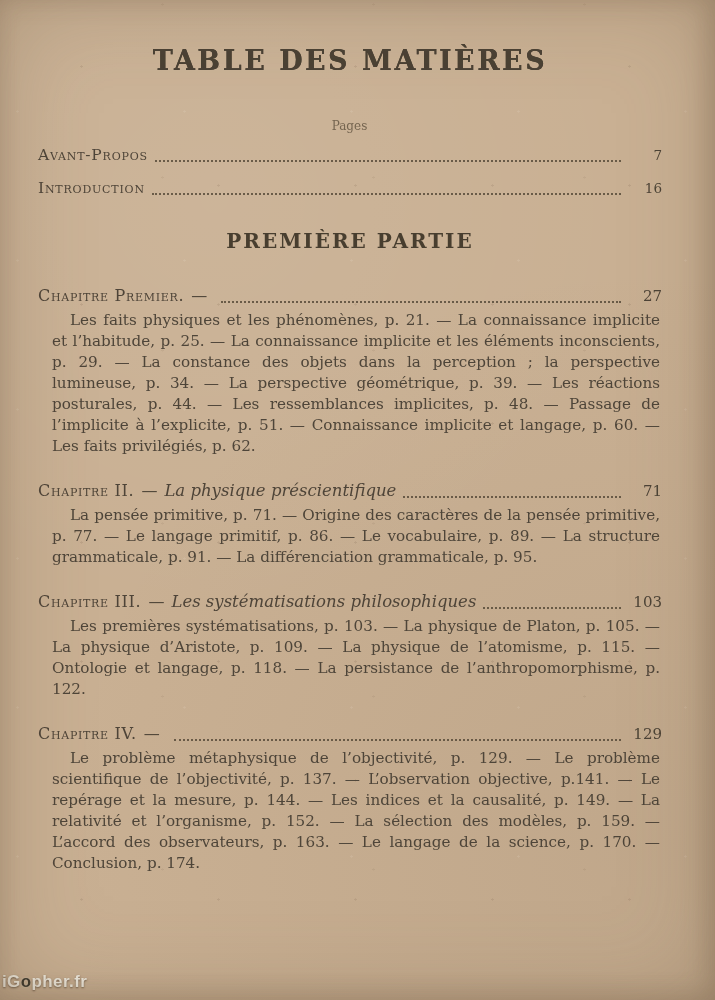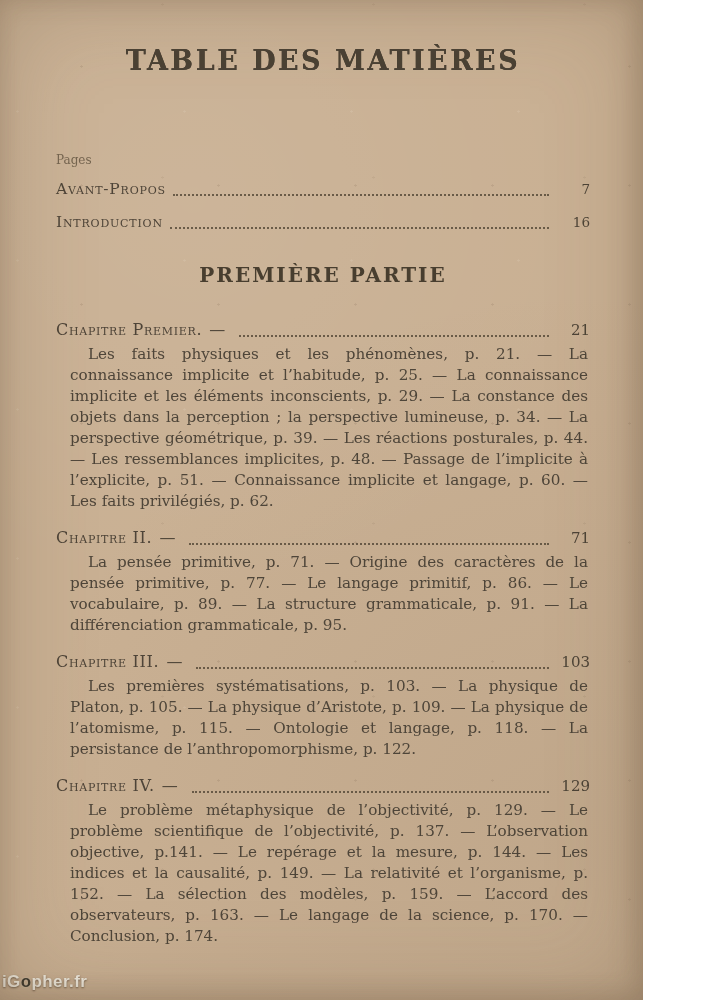--- a/index.html
+++ b/index.html
@@ -3,23 +3,23 @@
 <meta charset="utf-8">
 <style>
   html, body { margin: 0; padding: 0; }
   body {
     width: 715px; height: 1000px;
     font-family: "DejaVu Serif", serif;
     overflow: hidden;
   }
   .sheet {
     position: relative;
-    width: 643px; height: 1000px;
+    width: 715px; height: 1000px;
     box-sizing: border-box;
-    padding: 45px 53px 0 56px;
+    padding: 45px 53px 0 38px;
     background-color: var(--paper, #c9b093);
     background-image:
       radial-gradient(rgba(92,72,52,.13) 1px, transparent 1.5px),
       radial-gradient(rgba(92,72,52,.09) 1px, transparent 1.5px),
       radial-gradient(rgba(255,250,240,.10) 1px, transparent 1.5px),
       radial-gradient(circle at 30% 20%, rgba(255,255,255,.06), transparent 45%),
       radial-gradient(circle at 90% 85%, rgba(115,90,65,.10), transparent 55%);
     background-size: 137px 119px, 211px 173px, 167px 149px, 100% 100%, 100% 100%;
     background-position: 13px 7px, 57px 91px, 101px 37px, 0 0, 0 0;
     color: var(--ink, #4e4438);
@@ -34,22 +34,22 @@
   .toc-title {
     margin: 0;
     text-align: center;
     font-size: 27px; line-height: 32px;
     font-weight: bold;
     letter-spacing: 2.5px;
     color: #4a4134;
     text-shadow: 0 0 0.6px #4a4134;
   }
   .pages-label {
-    margin-top: 76px;
-    text-align: left;
+    margin-top: 42px;
+    text-align: center;
     font-size: 12px; line-height: 14px;
     color: #756550;
     padding-right: 1px;
   }
   .fm-row {
     display: flex; align-items: center;
     font-size: 15.5px; line-height: 24px;
   }
   .fm-row.first { margin-top: 10px; }
   .fm-row.second { margin-top: 9px; }
@@ -78,21 +78,21 @@
   }
   .part-subtitle {
     margin-top: 9px;
     text-align: center;
     font-size: 16px; line-height: 20px;
     font-weight: bold;
     letter-spacing: 3px;
     color: #42392c;
     text-shadow: 0 0 0.5px #42392c;
   }
-  .chapter { margin-top: 14px; }
+  .chapter { margin-top: 22px; }
   .chapter.first { margin-top: 30px; }
   .ch-head {
     display: flex; align-items: baseline;
     font-size: 16px; line-height: 24px;
     white-space: nowrap;
   }
   .ch-label { font-variant: small-caps; letter-spacing: 0.7px; }
   .ch-dash { margin: 0 7px; }
   .ch-title { font-style: italic; font-size: 16.5px; }
   .ch-summary {
@@ -134,39 +134,41 @@
     <span class="pagenum">16</span>
   </div>
 
   <div class="part-title">PREMIÈRE PARTIE</div>
 
   <section class="chapter first">
     <div class="ch-head">
       <span class="ch-label">Chapitre Premier.</span>
       <span class="ch-dash">—</span>
       <span class="leader"></span>
-      <span class="pagenum">21</span>
+      <span class="pagenum">27</span>
     </div>
     <p class="ch-summary">Les faits physiques et les phénomènes, p. 21. — La connaissance implicite et l’habitude, p. 25. — La connaissance implicite et les éléments inconscients, p. 29. — La constance des objets dans la perception ; la perspective lumineuse, p. 34. — La perspective géométrique, p. 39. — Les réactions posturales, p. 44. — Les ressemblances implicites, p. 48. — Passage de l’implicite à l’explicite, p. 51. — Connaissance implicite et langage, p. 60. — Les faits privilégiés, p. 62.</p>
   </section>
 
   <section class="chapter">
     <div class="ch-head">
       <span class="ch-label">Chapitre II.</span>
       <span class="ch-dash">—</span>
+      <span class="ch-title">La physique préscientifique</span>
       <span class="leader"></span>
       <span class="pagenum">71</span>
     </div>
     <p class="ch-summary">La pensée primitive, p. 71. — Origine des caractères de la pensée primitive, p. 77. — Le langage primitif, p. 86. — Le vocabulaire, p. 89. — La structure grammaticale, p. 91. — La différenciation grammaticale, p. 95.</p>
   </section>
 
   <section class="chapter">
     <div class="ch-head">
       <span class="ch-label">Chapitre III.</span>
       <span class="ch-dash">—</span>
+      <span class="ch-title">Les systématisations philosophiques</span>
       <span class="leader"></span>
       <span class="pagenum">103</span>
     </div>
     <p class="ch-summary">Les premières systématisations, p. 103. — La physique de Platon, p. 105. — La physique d’Aristote, p. 109. — La physique de l’atomisme, p. 115. — Ontologie et langage, p. 118. — La persistance de l’anthropomorphisme, p. 122.</p>
   </section>
 
   <section class="chapter">
     <div class="ch-head">
       <span class="ch-label">Chapitre IV.</span>
       <span class="ch-dash">—</span>

